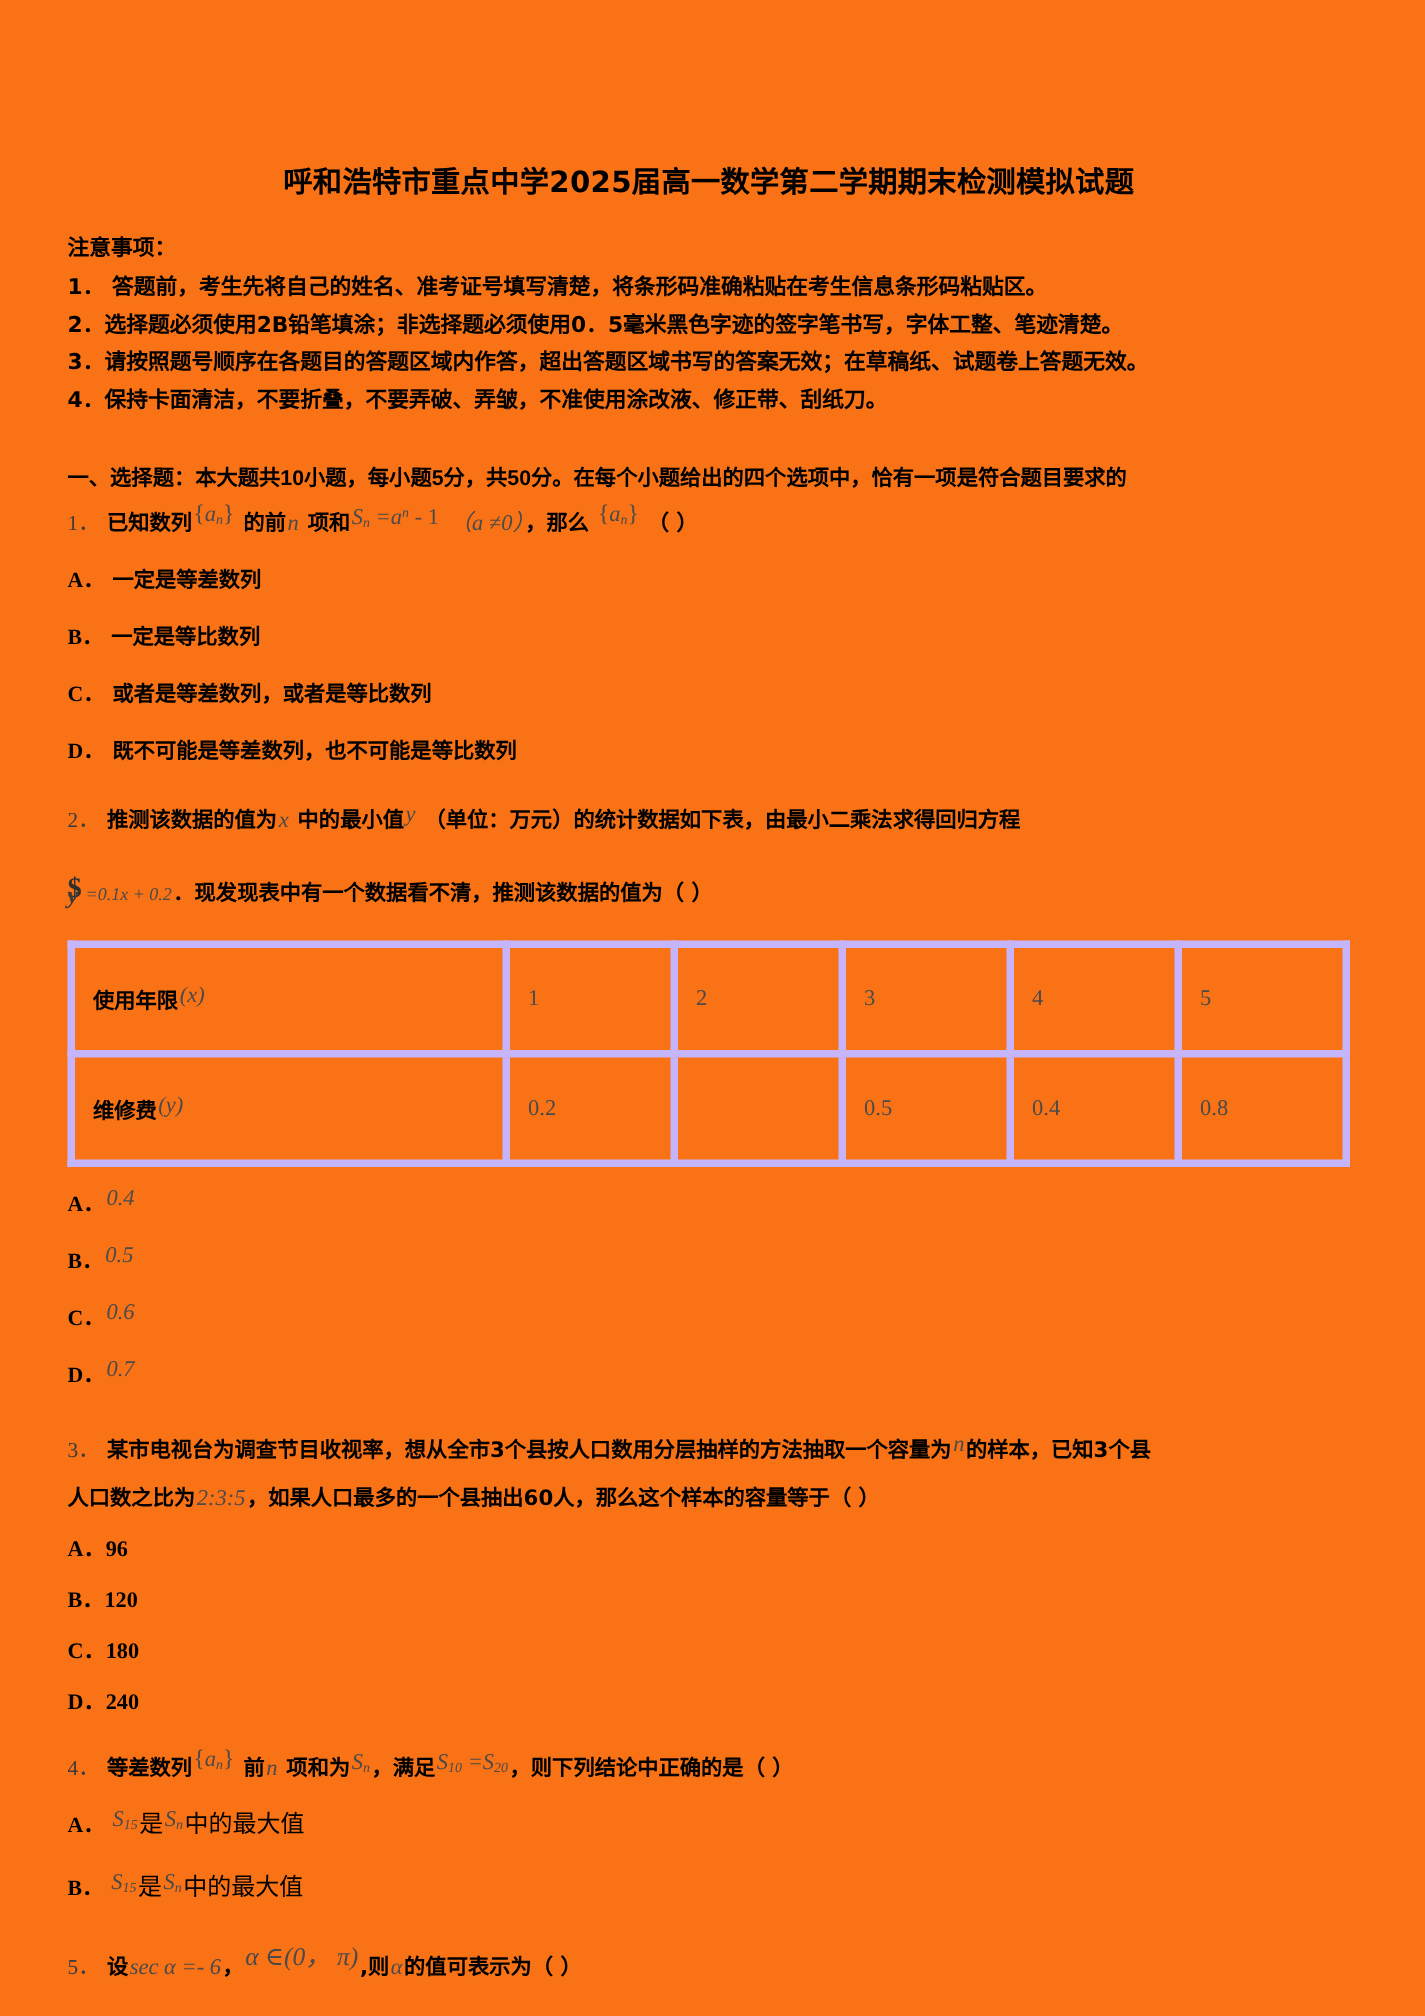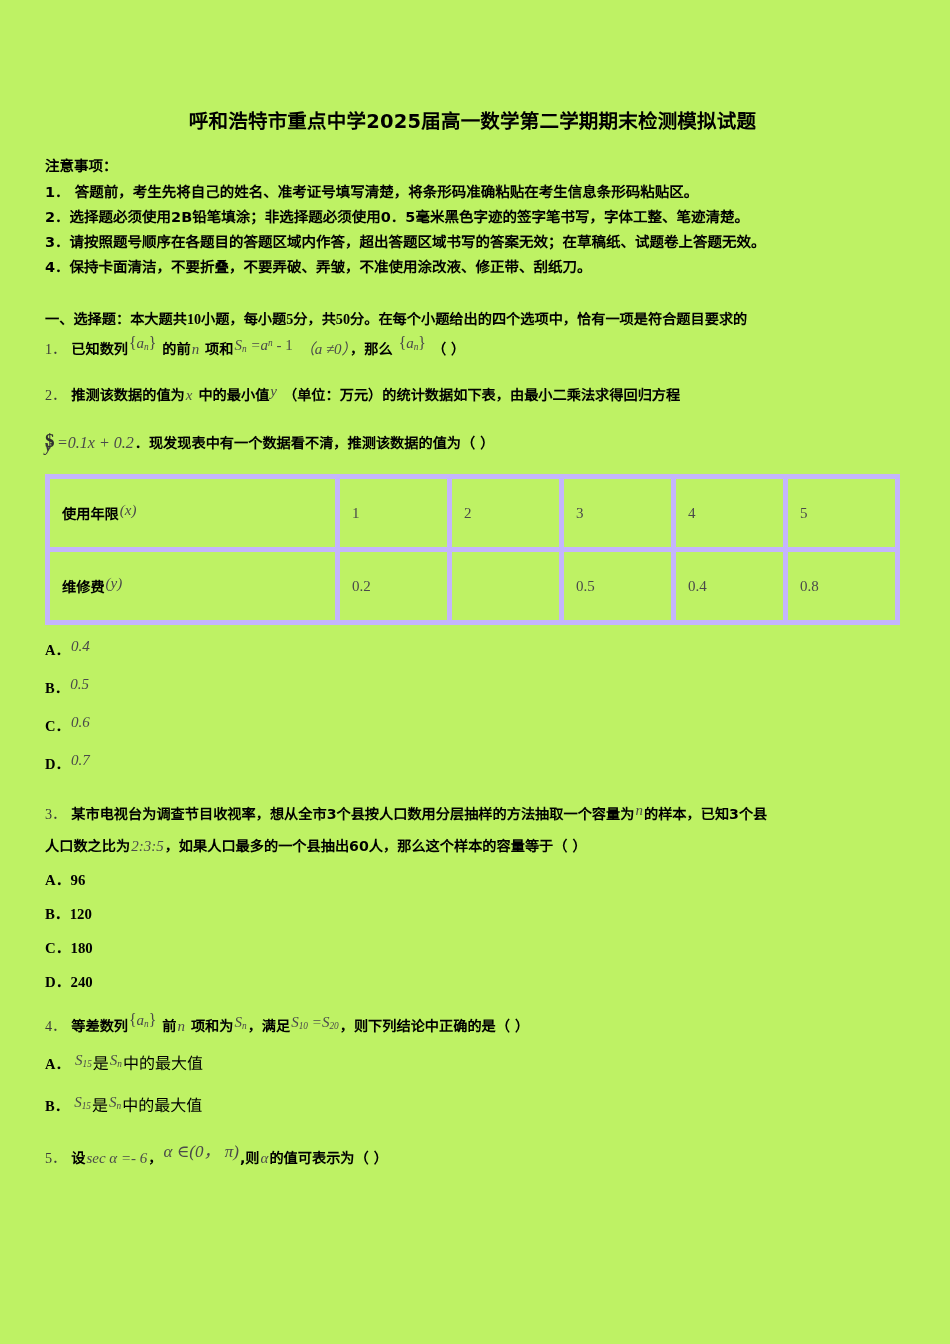--- a/index.html
+++ b/index.html
@@ -5,21 +5,21 @@
 <style>
   html, body {
     margin: 0;
     padding: 0;
     background: #ffffff;
   }
   .page {
     position: relative;
     width: 950px;
     height: 1344px;
-    background: #bef264;
+    background: #f97316;
     margin: 0 auto;
     overflow: hidden;
     font-family: "Liberation Serif", "DejaVu Serif", serif;
     color: #000000;
   }
   .content {
     position: absolute;
     left: 45px;
     top: 108px;
     width: 855px;
@@ -48,21 +48,21 @@
   .notice-item {
     font-family: "DejaVu Sans", "Liberation Sans", sans-serif;
     font-weight: 700;
     font-size: 14.5px;
     line-height: 25px;
     white-space: nowrap;
   }
 
   
   .section-head {
-    font-family: Liberation Serif, serif;
+    font-family: Liberation Sans, sans-serif;
     font-weight: 700;
     font-size: 14.2px;
     line-height: 26px;
     margin-top: 26px;
     white-space: nowrap;
   }
 
   
   .q-stem {
     font-family: "DejaVu Sans", "Liberation Sans", sans-serif;
@@ -222,33 +222,51 @@
     <div>
       <div class="q-stem">
         <span class="q-num">1．</span>
         <span>已知数列</span><span class="m up"><span class="brace">{</span><span>a</span><sub>n</sub><span class="brace">}</span></span>
         <span>的前</span><span class="m flat">n</span>
         <span>项和</span><span class="m"><span>S</span><sub>n</sub> <span>=a</span><sup>n</sup> <span class="rm">- 1</span></span>
         <span class="m flat">（a ≠0）</span><span>，那么</span>
         <span class="m up"><span class="brace">{</span>a<sub>n</sub><span class="brace">}</span></span>
         <span>（ ）</span>
       </div>
+      <div class="opt-list">
+        <div class="opt-row">
+          <span class="opt-label">A．</span>
+          <span>一定是等差数列</span>
+        </div>
+        <div class="opt-row">
+          <span class="opt-label">B．</span>
+          <span>一定是等比数列</span>
+        </div>
+        <div class="opt-row">
+          <span class="opt-label">C．</span>
+          <span>或者是等差数列，或者是等比数列</span>
+        </div>
+        <div class="opt-row">
+          <span class="opt-label">D．</span>
+          <span>既不可能是等差数列，也不可能是等比数列</span>
+        </div>
+      </div>
     </div>
 
     <div style="margin-top:12px;">
       <div class="q-stem">
         <span class="q-num">2．</span>
         <span>推测该数据的值为</span><span class="m flat">x</span>
         <span>中的最小值</span><span class="m">y</span>
         <span>（单位：万元）的统计数据如下表，由最小二乘法求得回归方程</span>
       </div>
       <div class="q-stem" style="margin-top:18px;">
         <span class="yhat">
           <span class="hat">$</span><span class="yy">y</span>
-        </span><span class="m flat" style="font-size:16px;">=0.1x + 0.2</span><span>．现发现表中有一个数据看不清，推测该数据的值为（ ）</span>
+        </span><span class="m flat" style="font-size:12px;">=0.1x + 0.2</span><span>．现发现表中有一个数据看不清，推测该数据的值为（ ）</span>
       </div>
 
       <table class="data-table">
         <colgroup>
           <col class="col-first">
             <col class="col-d">
             <col class="col-d">
             <col class="col-d">
             <col class="col-d">
             <col class="col-d">

